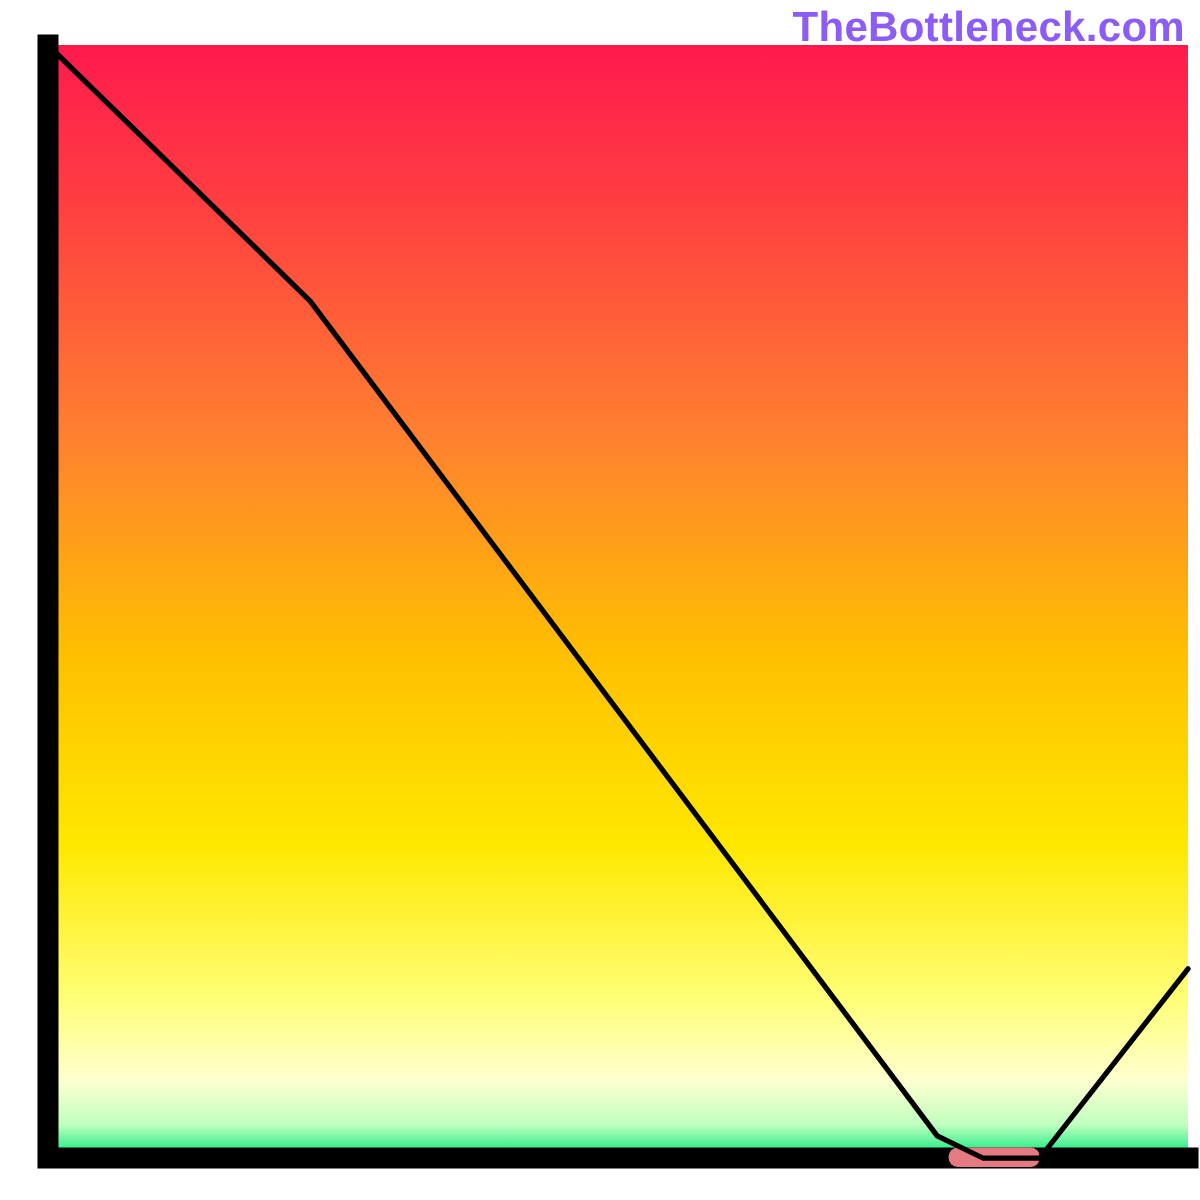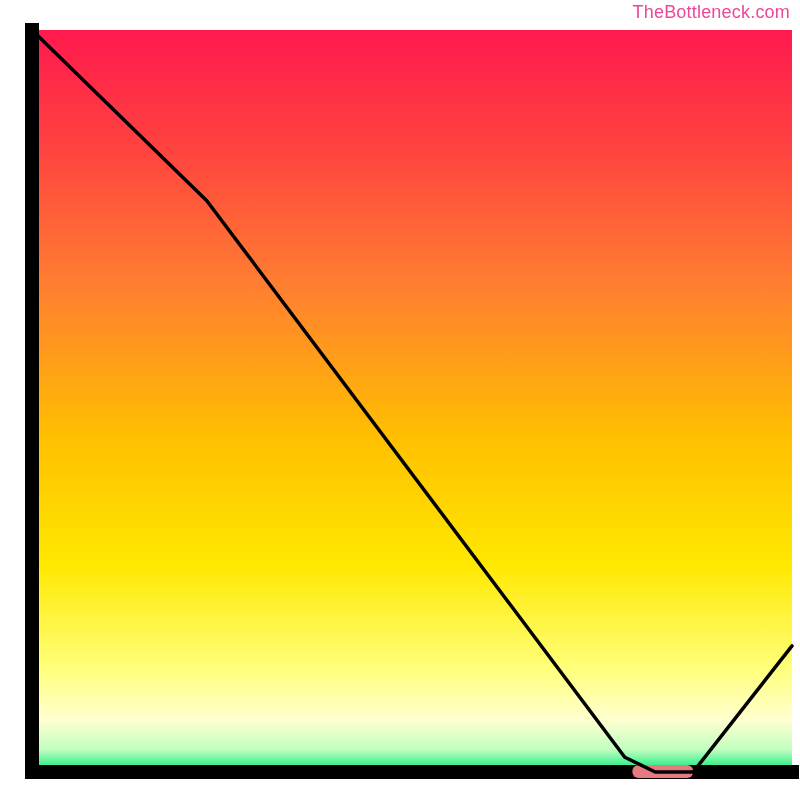--- a/index.html
+++ b/index.html
@@ -12,23 +12,23 @@
   }
   .container {
     position: relative;
     width: 800px;
     height: 800px;
   }
   .watermark {
     position: absolute;
     top: 2px;
     right: 10px;
-    font-size: 18px;
-    font-weight: 400;
-    color: #ec4899;
+    font-size: 28px;
+    font-weight: 700;
+    color: #8b5cf6;
     letter-spacing: 0.2px;
   }
   svg {
     display: block;
   }
 </style>
 </head>
 <body>
 
 <div class="container">

